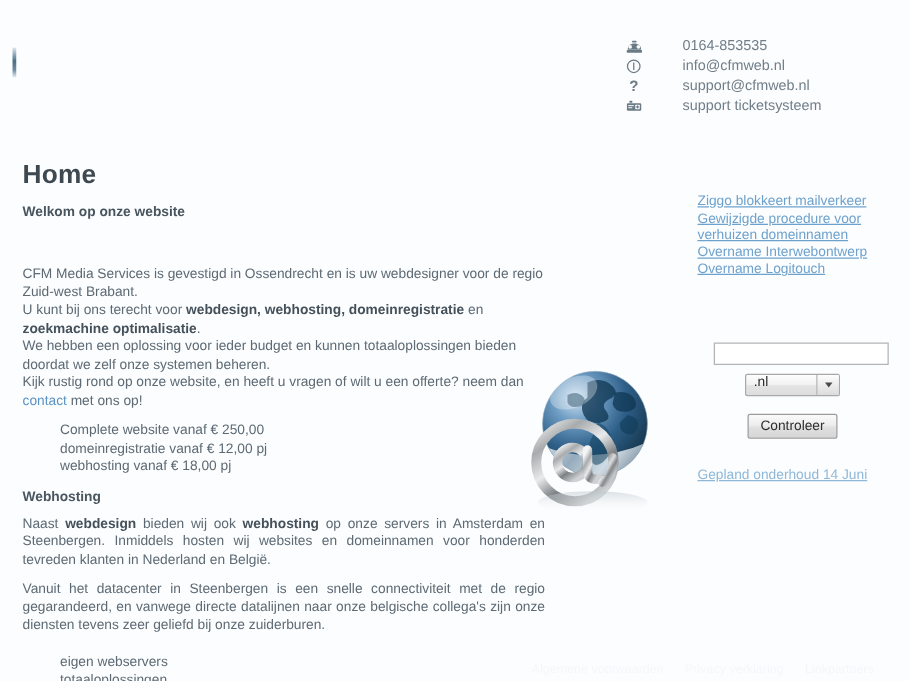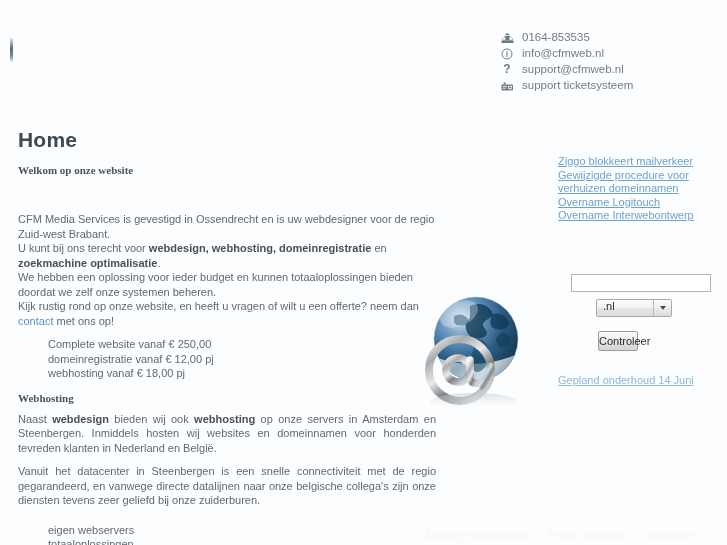--- a/index.html
+++ b/index.html
@@ -30,24 +30,25 @@
 
   
   #contact-block {
     position: absolute;
     right: 18px;
     top: 30px;
     width: 210px;
   }
   .contact-row {
     display: flex;
-    align-items: flex-end;
+    align-items: center;
     height: 14px;
     margin-bottom: 2px;
     justify-content: flex-start;
+    gap: 24px;
   }
   .contact-icon {
     width: 16px;
     flex: 0 0 16px;
     text-align: center;
     color: #6b7b86;
     font-size: 11px;
     line-height: 14px;
   }
   .contact-icon svg { display: block; margin: 0 auto; }
@@ -71,21 +72,20 @@
     font-weight: bold;
     color: #3d4850;
     margin: 0 0 12px 0;
     letter-spacing: 0.2px;
   }
   .section-head {
     font-size: 11px;
     font-weight: bold;
     color: #49555e;
     margin: 0 0 8px 0;
-    font-family: Liberation Serif, serif;
   }
   .para {
     margin: 0 0 9px 0;
     line-height: 14.5px;
     font-size: 11px;
     color: #5d6a74;
     text-align: justify;
   }
   .para.nowrap-lines { text-align: left; margin-top: 36px; }
   .para b { color: #45515a; font-weight: bold; }
@@ -182,21 +182,21 @@
     background: linear-gradient(to bottom, #fdfdfd 0%, #ececec 50%, #dcdcdc 100%);
   }
   .caret-down {
     width: 0; height: 0;
     border-left: 3.5px solid transparent;
     border-right: 3.5px solid transparent;
     border-top: 4px solid #4a4a4a;
   }
   #check-button {
     margin: 14px 0 0 40px;
-    width: 40px;
+    width: 72px;
     height: 20px;
     border: 1px solid #9b9b9b;
     border-radius: 2px;
     background: linear-gradient(to bottom, #fafafa 0%, #ededed 45%, #e0e0e0 55%, #d6d6d6 100%);
     font-family: "Liberation Sans", sans-serif;
     font-size: 11px;
     color: #2d2d2d;
     cursor: pointer;
     padding: 0;
   }
@@ -372,22 +372,22 @@
     </g>
 
     <ellipse cx="60" cy="116" rx="44" ry="9" fill="url(#gShadow)"></ellipse>
   </svg>
 </div>
 
 <div id="sidebar">
   <ul class="news-list">
     <li><a href="#">Ziggo blokkeert mailverkeer</a></li>
     <li><a href="#">Gewijzigde procedure voor verhuizen domeinnamen</a></li>
+    <li><a href="#">Overname Interwebontwerp</a></li>
     <li><a href="#">Overname Logitouch</a></li>
-    <li><a href="#">Overname Interwebontwerp</a></li>
   </ul>
 </div>
 
 <div id="domain-check">
 
   <input id="domain-input" type="text" placeholder="" style="">
 
   <div id="tld-select-wrap">
     <span id="tld-value">.nl</span>
     <span id="tld-arrow-box">

